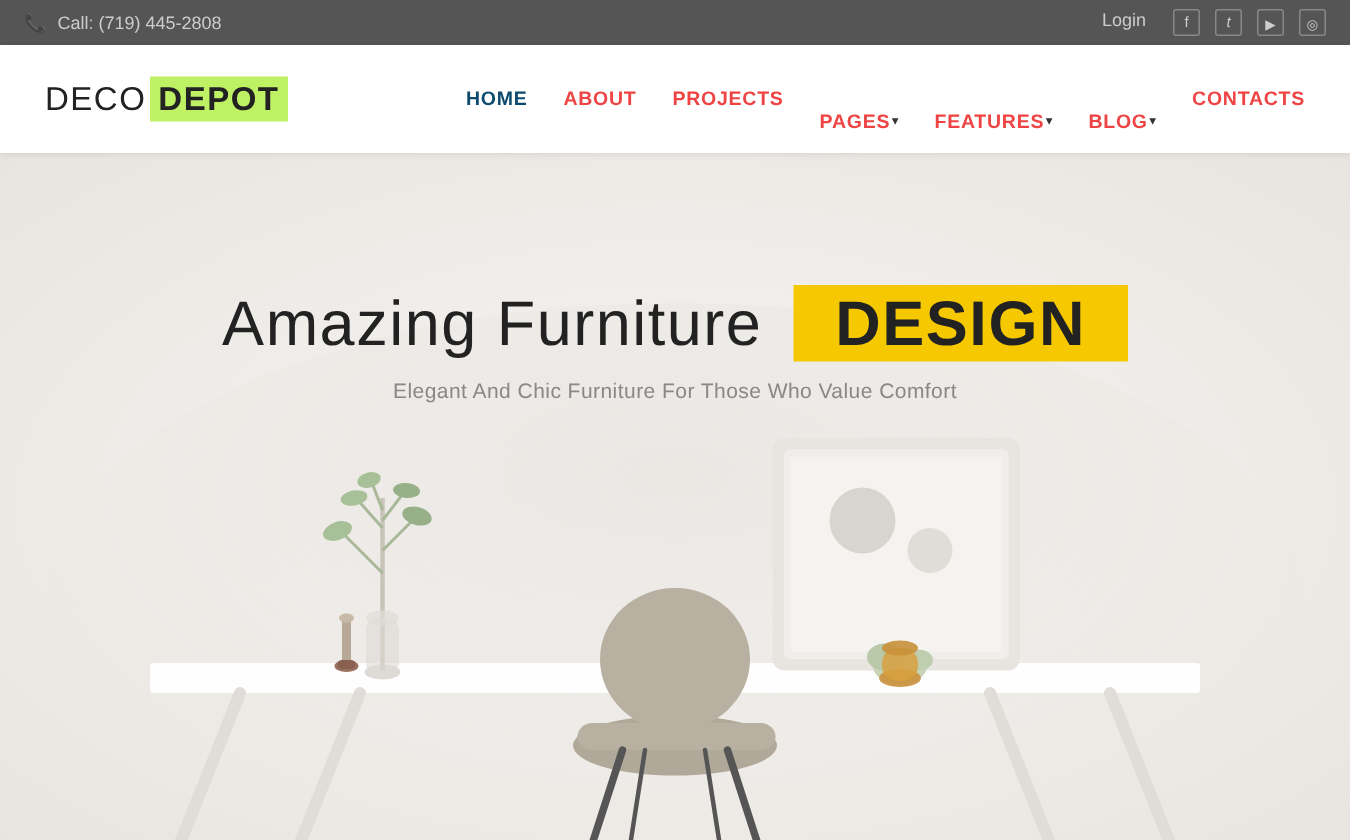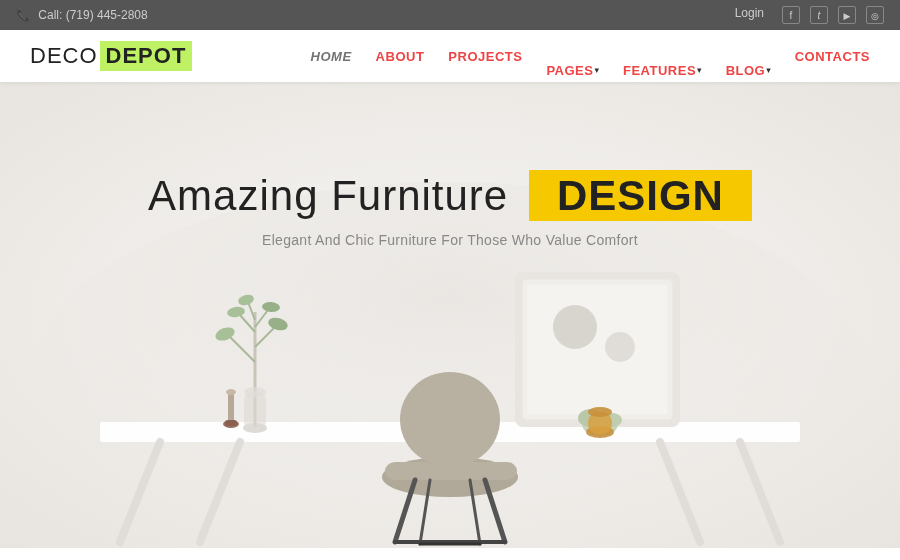--- a/index.html
+++ b/index.html
@@ -41,21 +41,21 @@
       text-align: center;
       line-height: 18px;
       font-size: 10px;
       color: #ccc;
       cursor: pointer;
     }
 
     
     .header {
       background: #fff;
-      height: 52px;
+      height: 72px;
       display: flex;
       align-items: center;
       justify-content: space-between;
       padding: 0 30px;
       box-shadow: 0 1px 4px rgba(0,0,0,0.08);
       position: relative;
       z-index: 10;
     }
     .logo {
       display: flex;
@@ -84,22 +84,21 @@
     }
     .nav a {
       text-decoration: none;
       font-size: 13px;
       font-weight: 600;
       color: #ef4444;
       text-transform: uppercase;
       letter-spacing: 0.5px;
     }
     .nav a.active {
-      color: #737373;
-      font-style: italic;
+      color: #0c4a6e;
     }
     .nav .has-dropdown {
       display: flex;
       align-items: center;
       gap: 1px;
       margin-top: 28px;
     }
     .nav .caret {
       font-size: 9px;
       color: #333;

